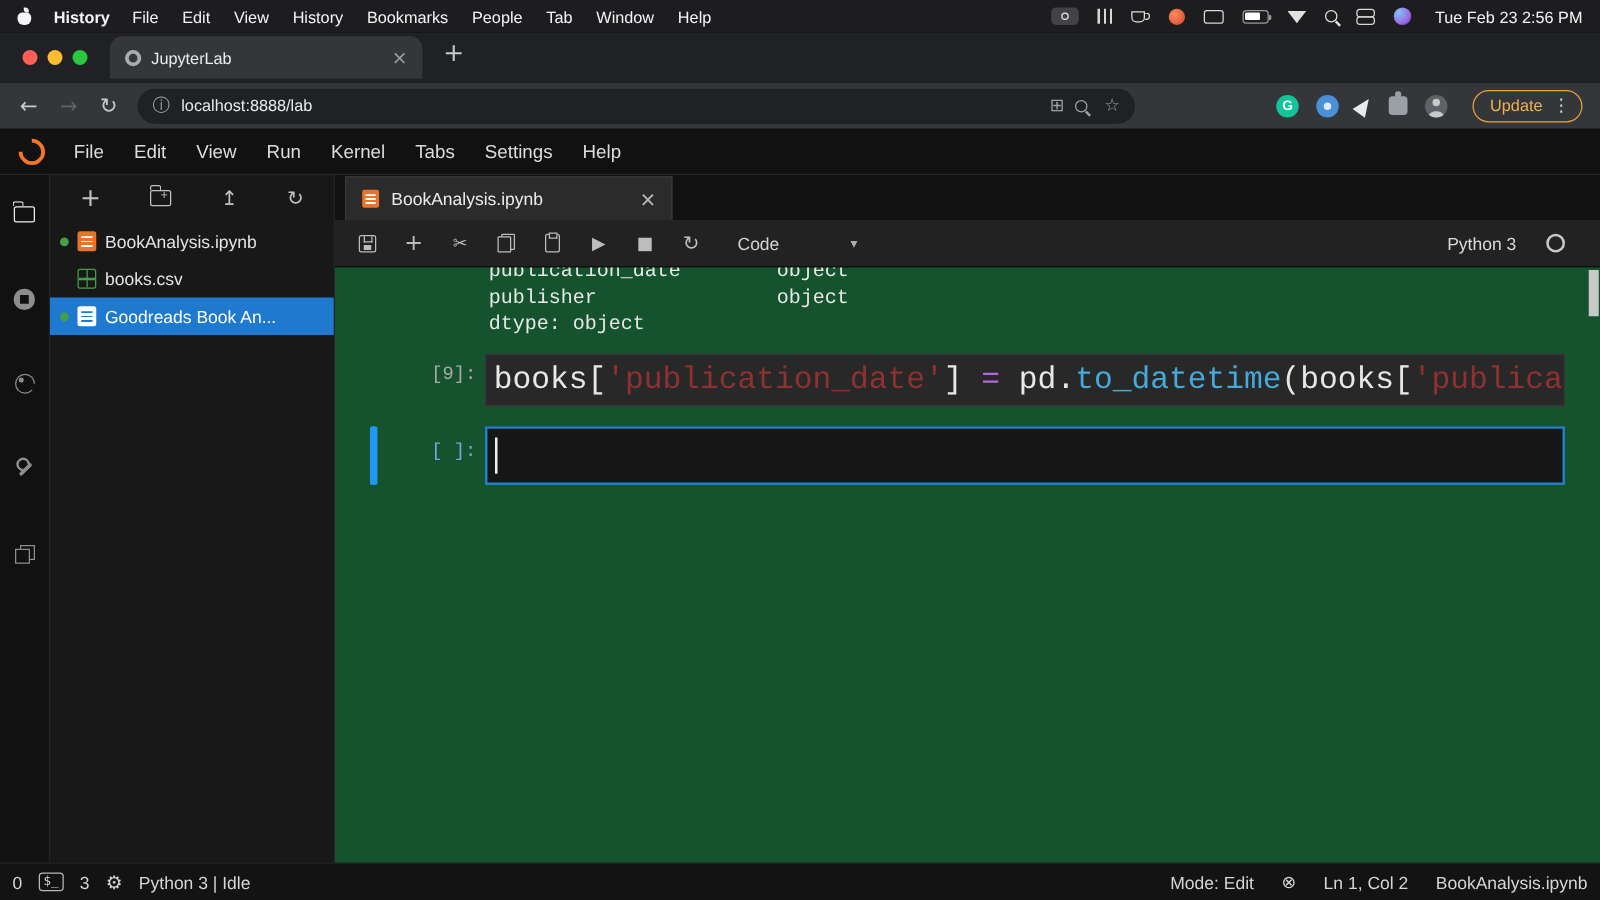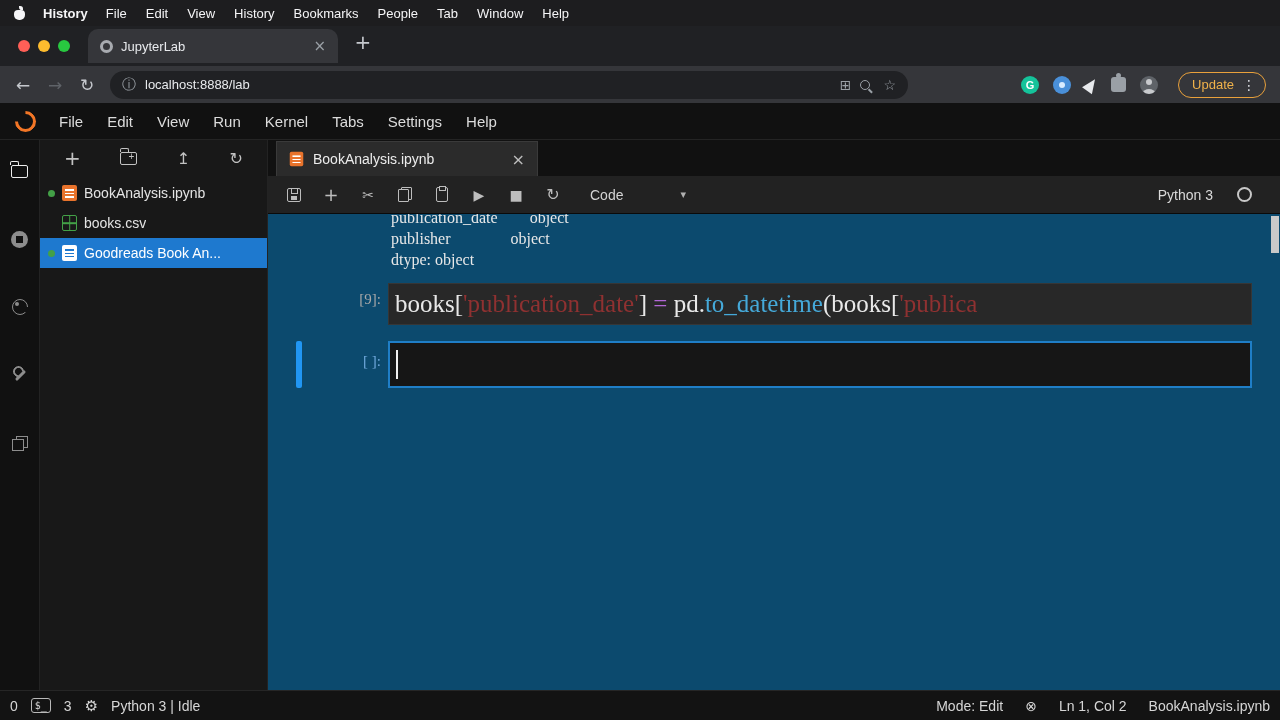--- a/index.html
+++ b/index.html
@@ -152,21 +152,21 @@
   .ico-copy::before{content:"";position:absolute;right:0;top:0;width:9px;height:11px;border:1.6px solid currentColor;border-radius:1px}
   .ico-copy::after{content:"";position:absolute;left:0;bottom:0;width:9px;height:11px;border:1.6px solid currentColor;background:#222;border-radius:1px}
   .ico-paste{width:12px;height:15px;border:1.6px solid currentColor;border-radius:2px;position:relative;display:inline-block}
   .ico-paste::before{content:"";position:absolute;top:-2.5px;left:1.5px;width:5px;height:3px;background:#222;border:1.6px solid currentColor}
   .celltype{display:flex;align-items:center;justify-content:space-between;width:96px;color:#d4d4d4;font-size:14px;margin-left:14px}
   .celltype .caret{font-size:11px;color:#b0b0b0}
   .kernel-area{margin-left:auto;display:flex;align-items:center;gap:24px;color:#dadada;font-size:14px;padding-right:16px}
   .kernel-circle{width:15px;height:15px;border-radius:50%;border:2px solid #c8c8c8;display:inline-block}
 
   
-  .nbcontent{flex:1;position:relative;overflow:hidden;background:#0c4a6e;font-family:Liberation Serif, serif}
+  .nbcontent{flex:1;position:relative;overflow:hidden;background:#14532d;font-family:Liberation Mono, monospace}
   .nb-output{position:absolute;left:123px;top:-7px;color:#e8e8e8;font-size:16px;line-height:21px;
     font-family:inherit;white-space:pre}
   .prompt{position:absolute;left:0;width:113px;text-align:right;font-family:inherit;font-size:15px}
   .prompt-9{top:77px;color:#a9a9a9}
   .prompt-empty{top:139px;color:#6fa8dc}
   .cell{position:absolute;left:120px;right:28px}
   .cell-9{top:69px;height:42px;background:#282828;border:1px solid #363636}
   .cell-9 pre{padding:5px 0 0 6px;font-size:25px;line-height:29px;white-space:pre;overflow:hidden;font-family:inherit}
   .tok-plain{color:#e8e8e8}
   .tok-string{color:#8f3131}
@@ -200,20 +200,37 @@
           <span class="mac-menu">File</span>
           <span class="mac-menu">Edit</span>
           <span class="mac-menu">View</span>
           <span class="mac-menu">History</span>
           <span class="mac-menu">Bookmarks</span>
           <span class="mac-menu">People</span>
           <span class="mac-menu">Tab</span>
           <span class="mac-menu">Window</span>
           <span class="mac-menu">Help</span>
         </nav>
+    </div>
+    <div class="mac-right">
+      <span class="mi-rec">
+          <i></i>
+        </span>
+      <span class="mi-bars"></span>
+      <span class="mi-cup"></span>
+      <span class="mi-dot"></span>
+      <span class="mi-display"></span>
+      <span class="mi-batt">
+          <i></i>
+        </span>
+      <span class="mi-wifi"></span>
+      <span class="ico-mag mi-mag"></span>
+      <span class="mi-cc"></span>
+      <span class="mi-siri"></span>
+      <span class="mac-clock">Tue Feb 23 2:56 PM</span>
     </div>
   </header>
 
   <div class="tabstrip">
     <div class="traffic">
       <span class="light red"></span>
       <span class="light yellow"></span>
       <span class="light green"></span>
     </div>
     <div class="tab">

